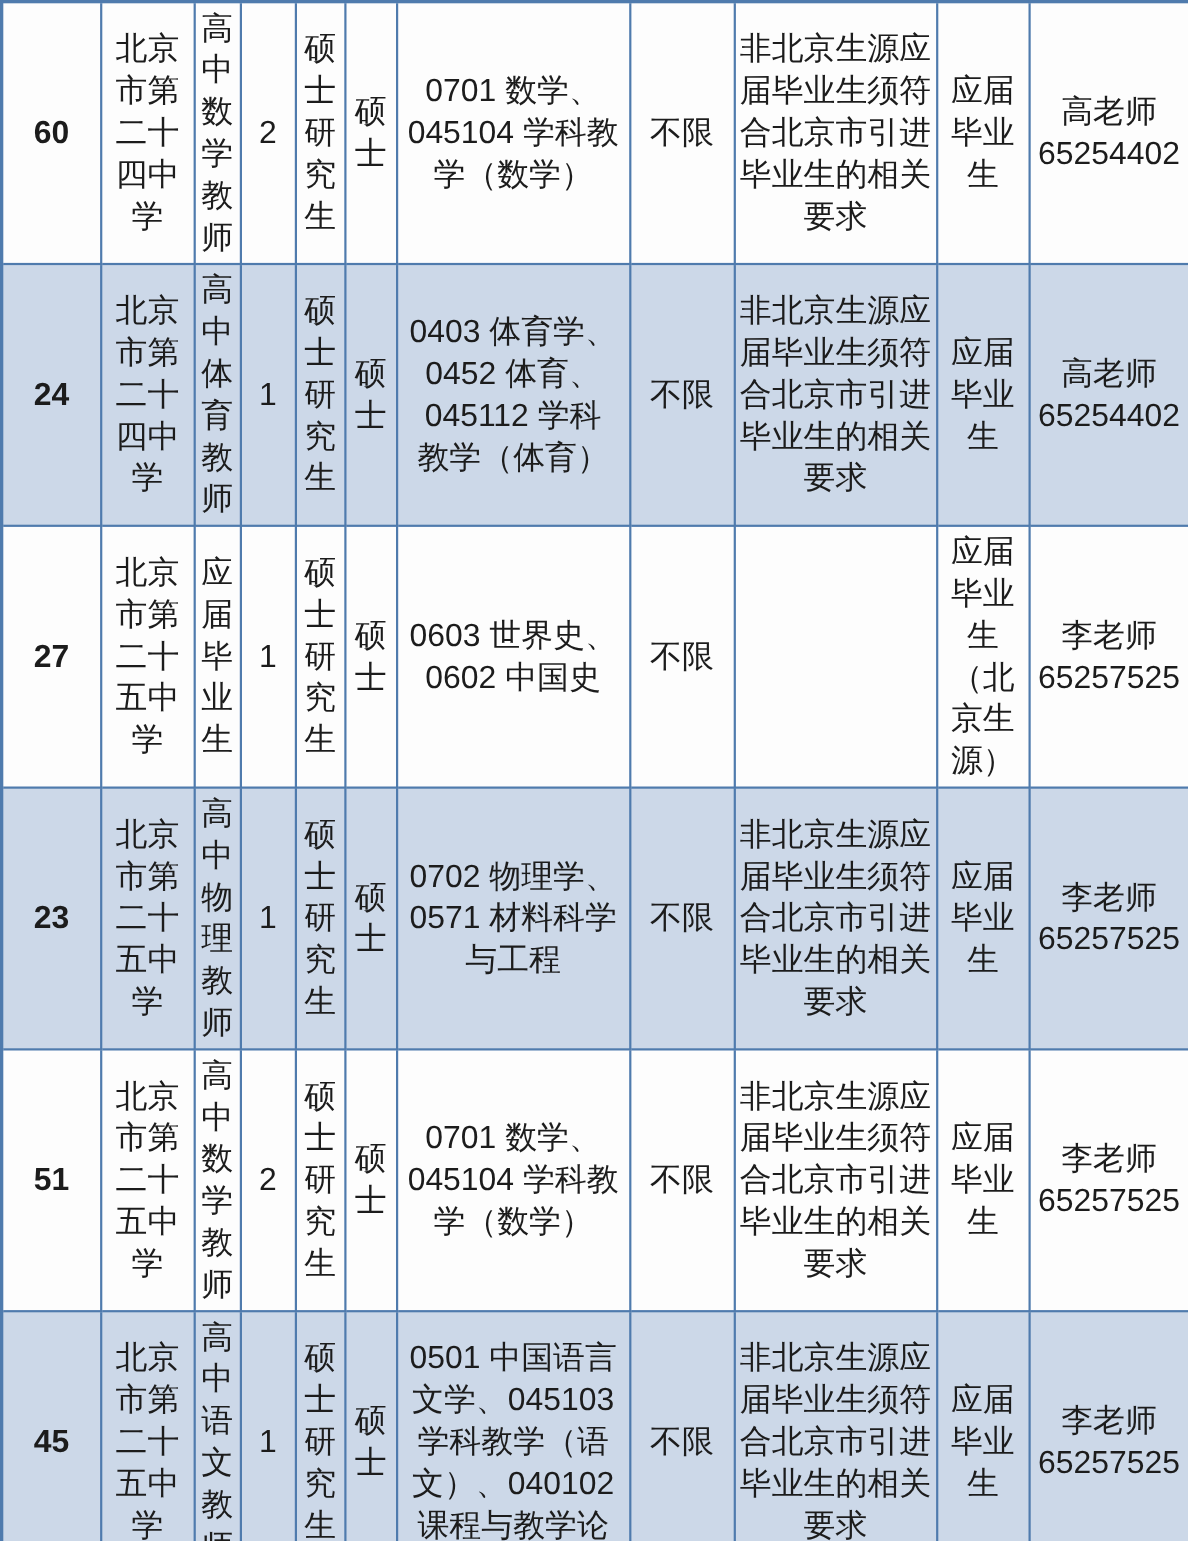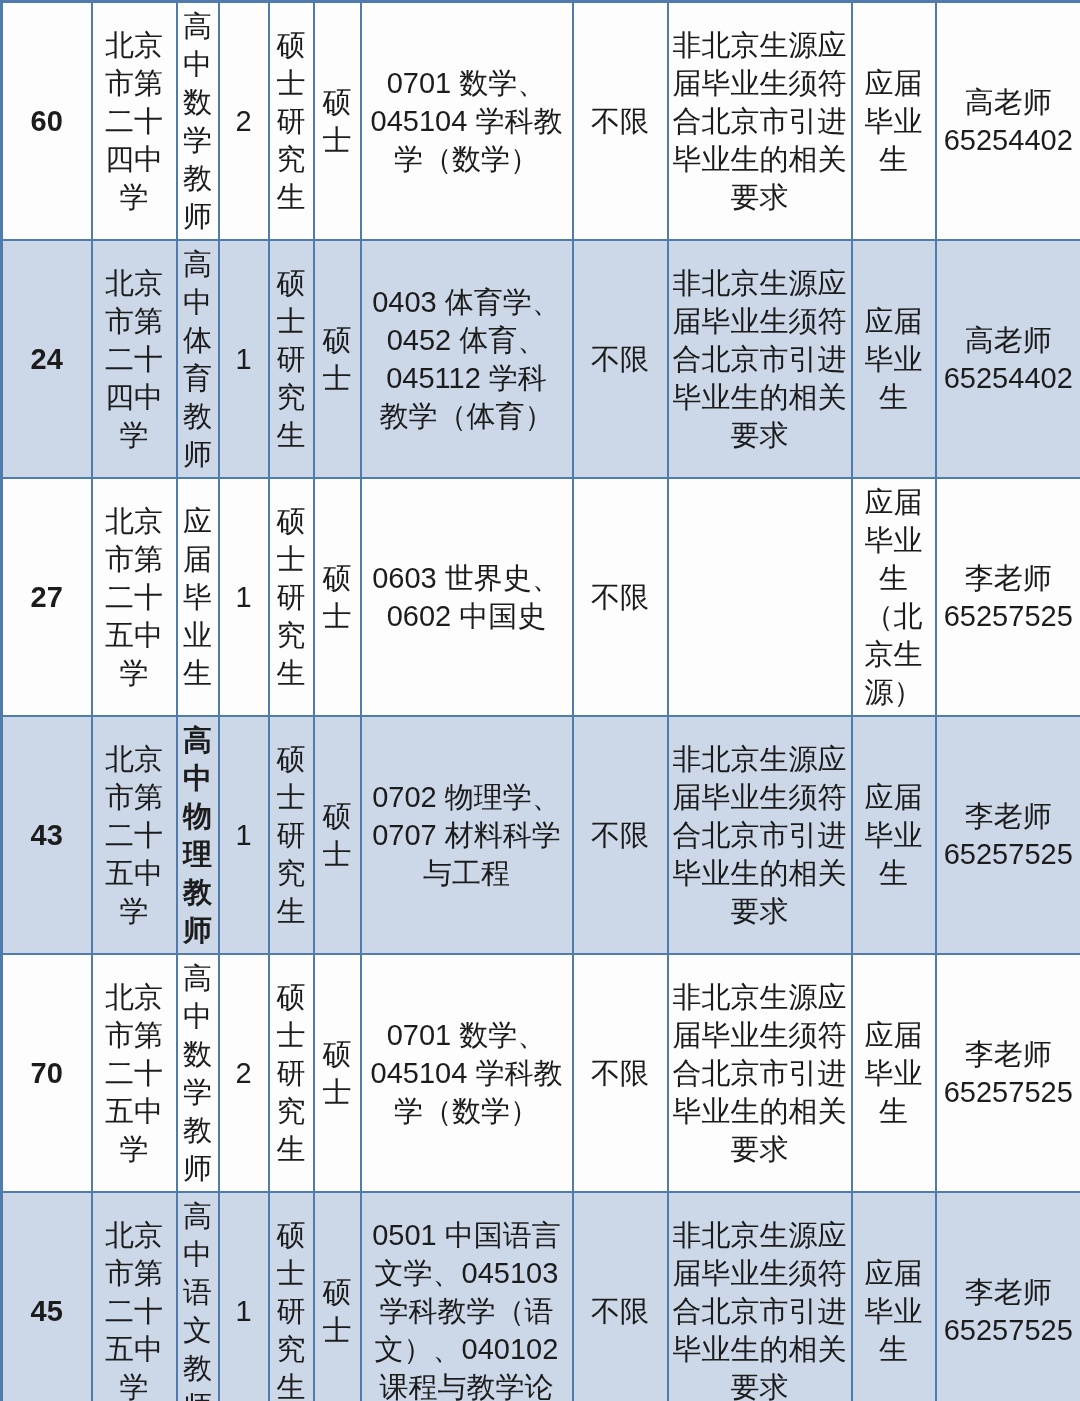--- a/index.html
+++ b/index.html
@@ -113,37 +113,37 @@
     <td class="col-majors" style="border-color: rgb(79, 123, 173);">0603 世界史、
 0602 中国史</td>
     <td class="col-household" style="border-color: rgb(79, 123, 173);">不限</td>
     <td class="col-requirement" style="border-color: rgb(79, 123, 173);"></td>
     <td class="col-applicant" style="border-color: rgb(79, 123, 173);">应届毕业生
 （北京生源）</td>
     <td class="col-contact" style="border-color: rgb(79, 123, 173);">李老师
 65257525</td>
   </tr>
         <tr style="background: rgb(204, 216, 232);">
-    <td class="col-index" style="border-color: rgb(79, 123, 173);">43</td>
+    <td class="col-index" style="border-color: rgb(79, 123, 173);">23</td>
     <td class="col-school" style="border-color: rgb(79, 123, 173);">北京市第二十五中学</td>
-    <td class="col-position" style="border-color: rgb(79, 123, 173); font-weight: bold;">高中物理教师</td>
+    <td class="col-position" style="border-color: rgb(79, 123, 173);">高中物理教师</td>
     <td class="col-openings" style="border-color: rgb(79, 123, 173);">1</td>
     <td class="col-education" style="border-color: rgb(79, 123, 173);">硕士研究生</td>
     <td class="col-degree" style="border-color: rgb(79, 123, 173);">硕士</td>
     <td class="col-majors" style="border-color: rgb(79, 123, 173);">0702 物理学、
-0707 材料科学
+0571 材料科学
 与工程</td>
     <td class="col-household" style="border-color: rgb(79, 123, 173);">不限</td>
     <td class="col-requirement" style="border-color: rgb(79, 123, 173);">非北京生源应届毕业生须符合北京市引进毕业生的相关要求</td>
     <td class="col-applicant" style="border-color: rgb(79, 123, 173);">应届毕业生</td>
     <td class="col-contact" style="border-color: rgb(79, 123, 173);">李老师
 65257525</td>
   </tr>
         <tr style="background: rgb(253, 253, 253);">
-    <td class="col-index" style="border-color: rgb(79, 123, 173);">70</td>
+    <td class="col-index" style="border-color: rgb(79, 123, 173);">51</td>
     <td class="col-school" style="border-color: rgb(79, 123, 173);">北京市第二十五中学</td>
     <td class="col-position" style="border-color: rgb(79, 123, 173);">高中数学教师</td>
     <td class="col-openings" style="border-color: rgb(79, 123, 173);">2</td>
     <td class="col-education" style="border-color: rgb(79, 123, 173);">硕士研究生</td>
     <td class="col-degree" style="border-color: rgb(79, 123, 173);">硕士</td>
     <td class="col-majors" style="border-color: rgb(79, 123, 173);">0701 数学、
 045104 学科教
 学（数学）</td>
     <td class="col-household" style="border-color: rgb(79, 123, 173);">不限</td>
     <td class="col-requirement" style="border-color: rgb(79, 123, 173);">非北京生源应届毕业生须符合北京市引进毕业生的相关要求</td>

